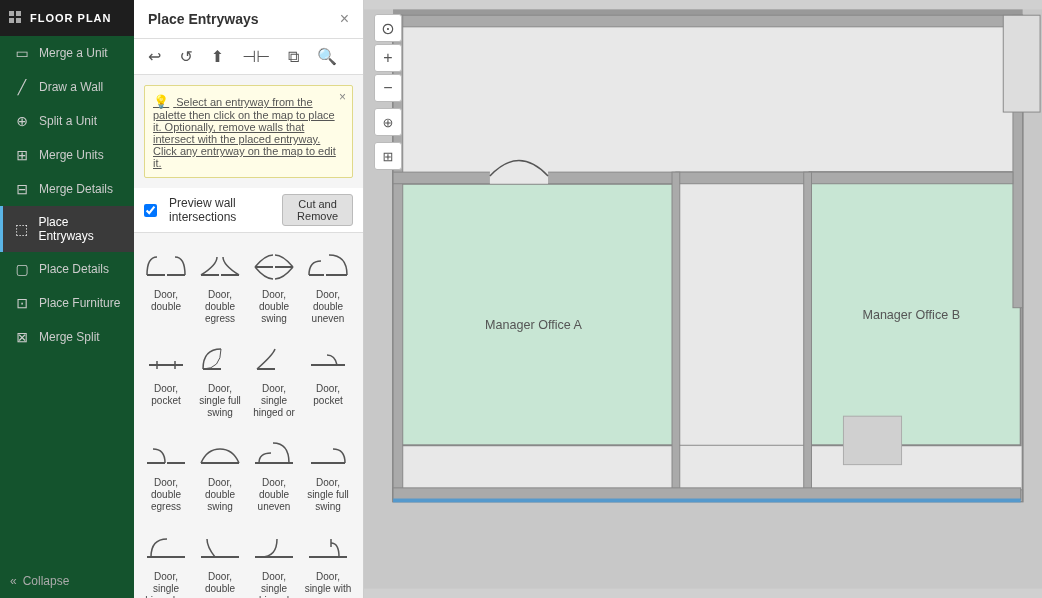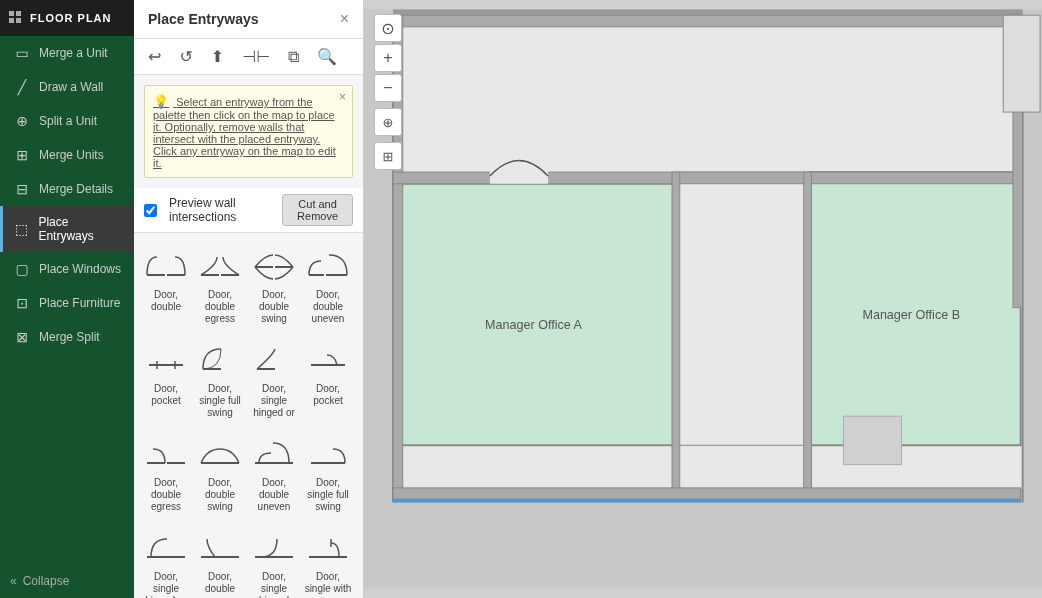--- a/index.html
+++ b/index.html
@@ -274,21 +274,21 @@
   <div class="sidebar-item">
     <span class="icon">⊟</span>
     <span>Merge Details</span>
   </div>
   <div class="sidebar-item active">
     <span class="icon">⬚</span>
     <span>Place Entryways</span>
   </div>
   <div class="sidebar-item">
     <span class="icon">▢</span>
-    <span>Place Windows</span>
+    <span>Place Details</span>
   </div>
   <div class="sidebar-item">
     <span class="icon">⊡</span>
     <span>Place Furniture</span>
   </div>
   <div class="sidebar-item">
     <span class="icon">⊠</span>
     <span>Merge Split</span>
   </div>
 

